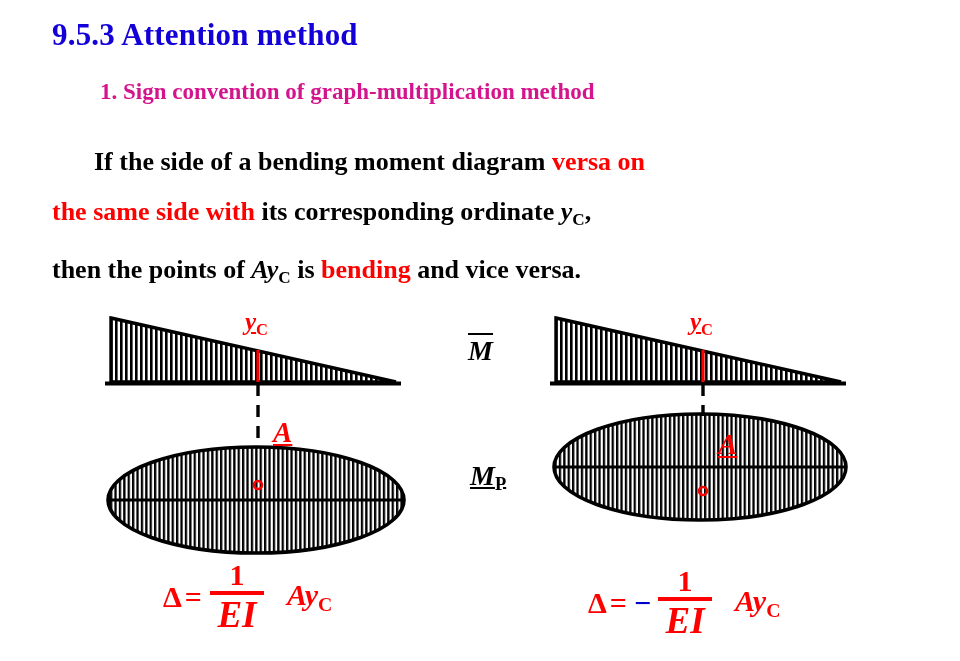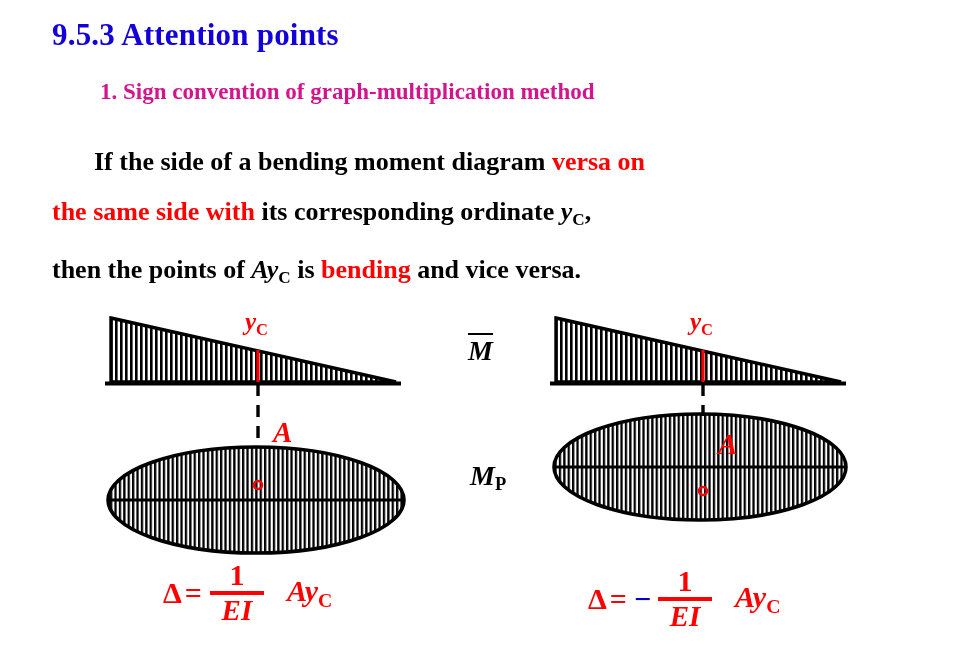--- a/index.html
+++ b/index.html
@@ -67,20 +67,21 @@
     width: 960px;
     height: 365px;
   }
   #diagram-svg { display: block; }
 
   
   .lbl {
     position: absolute;
     white-space: nowrap;
     font-family: "Liberation Serif", "DejaVu Serif", serif;
+    text-decoration: underline;
   }
   .lbl-yc {
     font-size: 25px;
     font-weight: bold;
     font-style: italic;
     color: #ff0000;
   }
   .lbl-A {
     font-size: 29px;
     font-weight: bold;
@@ -140,33 +141,33 @@
   }
   .frac .bar {
     height: 4px;
     background: #ff0000;
     width: 100%;
     min-width: 54px;
   }
   .frac .den {
     font-style: italic;
     font-weight: bold;
-    font-size: 29px;
+    font-size: 37px;
     padding-top: 1px;
   }
   .formula .tail {
     font-style: italic;
     font-weight: bold;
     margin-left: 18px;
   }
 </style>
 </head>
 <body>
 
-<div id="slide-title">9.5.3 Attention points</div>
+<div id="slide-title">9.5.3 Attention method</div>
 <div id="slide-subtitle">1. Sign convention of graph-multiplication method</div>
 
 <div id="body-text">
   <span class="indent"></span><span>If the side of a bending moment  diagram </span><span class="accent">versa on</span><br>
   <span class="accent">the same side with</span><span> its corresponding ordinate </span><span class="ital">y</span><span class="sub">C</span><span>,</span><br>
   <span>then the points of </span><span class="ital">Ay</span><span class="sub">C</span><span> is </span><span class="accent">bending</span><span>  and vice versa.</span>
 </div>
 
 <div id="diagram-area">
 

